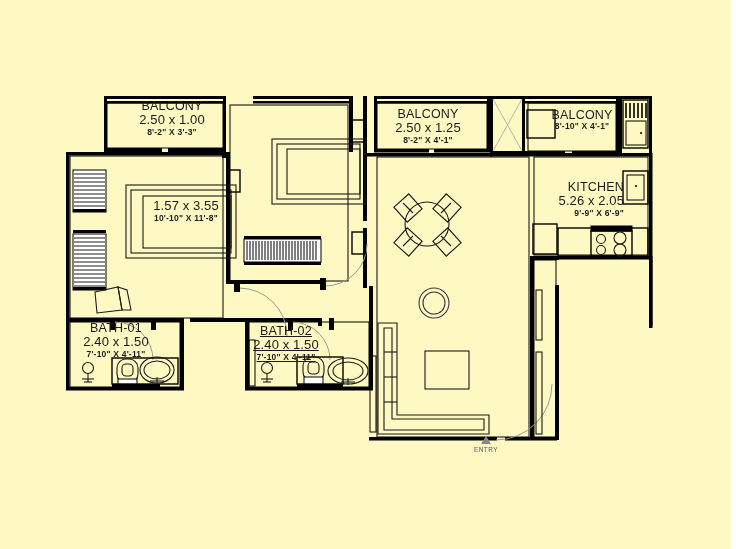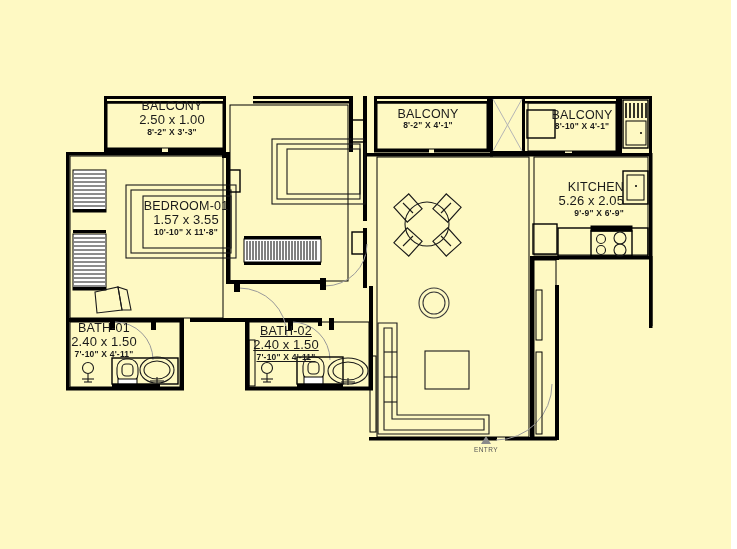--- a/index.html
+++ b/index.html
@@ -377,42 +377,42 @@
 
   <div class="label" style="left:112px; top:99px; width:120px;">
     <div class="lbl-name">BALCONY</div>
     <div class="lbl-dim">2.50 x 1.00</div>
     <div class="lbl-imp">8'-2"  X  3'-3"</div>
   </div>
 
 
   <div class="label" style="left:368px; top:107px; width:120px;">
     <div class="lbl-name">BALCONY</div>
+    <div class="lbl-dim">2.50 x 1.25</div>
     <div class="lbl-imp">8'-2"  X  4'-1"</div>
   </div>
 
   <div class="label" style="left:522px; top:108px; width:120px;">
     <div class="lbl-name">BALCONY</div>
     <div class="lbl-imp">8'-10"  X  4'-1"</div>
   </div>
 
   <div class="label" style="left:504px; top:180px; width:120px;text-align:right;">
     <div class="lbl-name">KITCHEN</div>
     <div class="lbl-dim">5.26 x 2.05</div>
     <div class="lbl-imp">9'-9"  X  6'-9"</div>
   </div>
 
   <div class="label" style="left:126px; top:199px; width:120px;">
-    <div class="lbl-name">BEDROOM-01</div>
     <div class="lbl-dim">1.57 x 3.55</div>
     <div class="lbl-imp">10'-10"  X  11'-8"</div>
   </div>
 
 
-  <div class="label" style="left:44px; top:321px; width:120px;">
+  <div class="label" style="left:56px; top:321px; width:120px;">
     <div class="lbl-name">BATH-01</div>
     <div class="lbl-dim">2.40 x 1.50</div>
     <div class="lbl-imp">7'-10"  X  4'-11"</div>
   </div>
 
   <div class="label" style="left:226px; top:324px; width:120px;text-decoration:underline;">
     <div class="lbl-name">BATH-02</div>
     <div class="lbl-dim">2.40 x 1.50</div>
     <div class="lbl-imp">7'-10"  X  4'-11"</div>
   </div>

